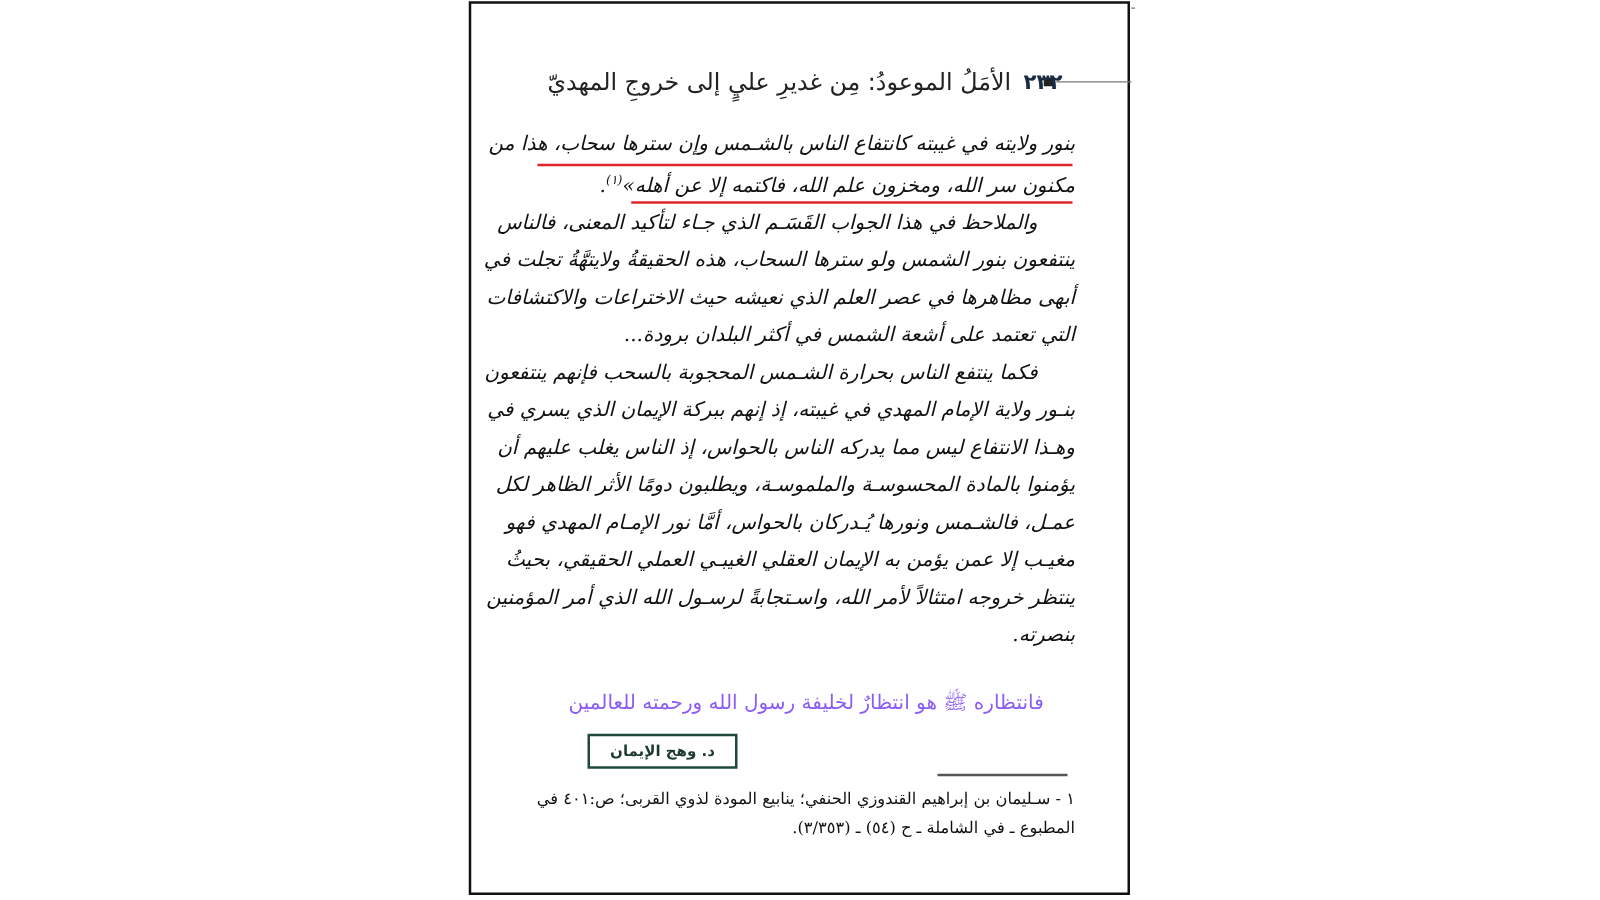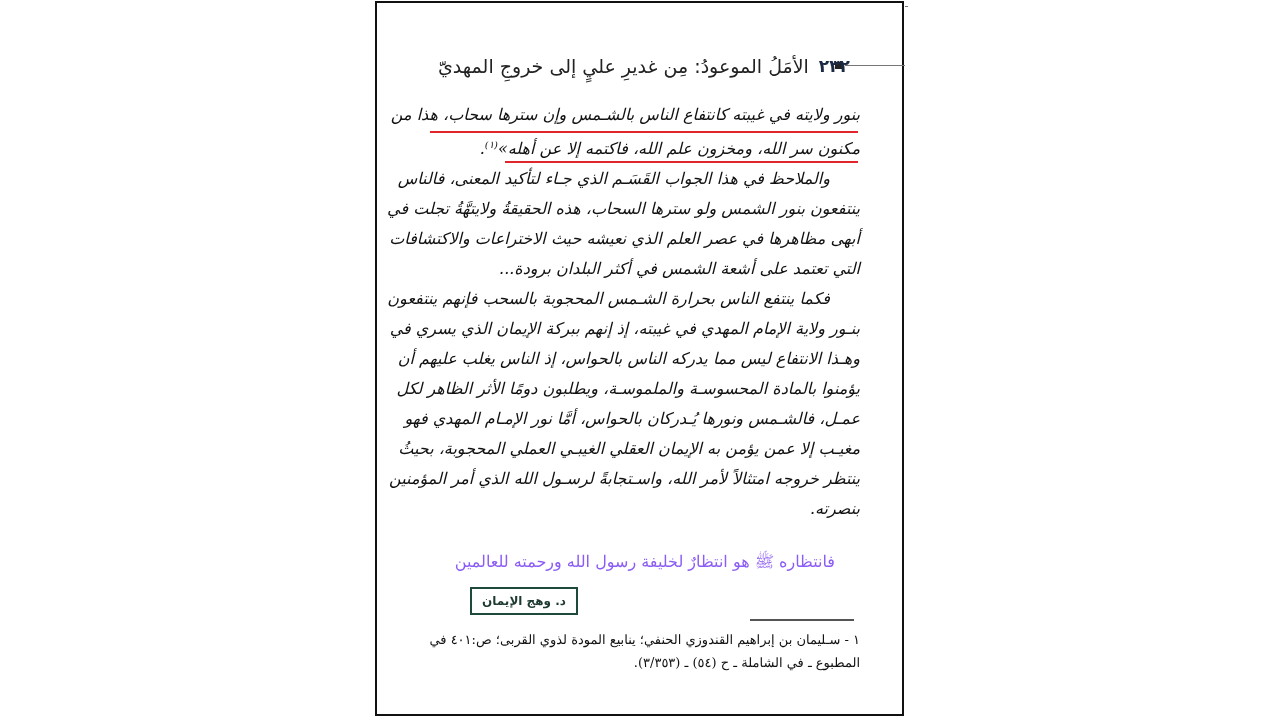--- a/index.html
+++ b/index.html
@@ -37,21 +37,21 @@
     .line { display: block; white-space: nowrap; text-align-last: justify; text-align: justify; font-style: italic; }
     .line.last { text-align-last: right; }
     .indent { padding-right: 30px; }
     .red-line { position: absolute; height: 1.5px; background: #e0262a; }
     .sup { font-size: 10px; vertical-align: super; }
     .closing {
       position: absolute; left: 420px; top: 552px; width: 415px; direction: rtl; text-align: right;
       font-size: 16px; color: #8b5cf6;
     }
     .signature {
-      position: absolute; left: 470px; top: 587px; width: 108px; height: 28px;
+      position: absolute; left: 470px; top: 587px; width: 120px; height: 28px;
       border: 2px solid #1d4a3a; box-sizing: border-box; direction: rtl;
       display: flex; align-items: center; justify-content: center;
       font-family: "DejaVu Sans", sans-serif; font-weight: bold; font-size: 12px; color: #1d3a30;
     }
     .footnote-rule {
       position: absolute; left: 750px; top: 619px; width: 104px; height: 1.5px; background: #555;
     }
     .footnotes {
       position: absolute; left: 420px; top: 628px; width: 440px; direction: rtl;
       font-size: 13px; line-height: 23px; color: #111;
@@ -79,21 +79,21 @@
   <span class="line last"><span>مكنون سر الله، ومخزون علم الله، فاكتمه إلا عن أهله»</span><span class="sup">(١)</span><span>.</span></span>
   <span class="line indent">والملاحظ في هذا الجواب القَسَـم الذي جـاء لتأكيد المعنى، فالناس</span>
   <span class="line">ينتفعون بنور الشمس ولو سترها السحاب، هذه الحقيقةُ ولايتهَّةُ تجلت في</span>
   <span class="line">أبهى مظاهرها في عصر العلم الذي نعيشه حيث الاختراعات والاكتشافات</span>
   <span class="line last">التي تعتمد على أشعة الشمس في أكثر البلدان برودة...</span>
   <span class="line indent">فكما ينتفع الناس بحرارة الشـمس المحجوبة بالسحب فإنهم ينتفعون</span>
   <span class="line">بنـور ولاية الإمام المهدي في غيبته، إذ إنهم ببركة الإيمان الذي يسري في</span>
   <span class="line">وهـذا الانتفاع ليس مما يدركه الناس بالحواس، إذ الناس يغلب عليهم أن</span>
   <span class="line">يؤمنوا بالمادة المحسوسـة والملموسـة، ويطلبون دومًا الأثر الظاهر لكل</span>
   <span class="line">عمـل، فالشـمس ونورها يُـدركان بالحواس، أمَّا نور الإمـام المهدي فهو</span>
-  <span class="line">مغيـب إلا عمن يؤمن به الإيمان العقلي الغيبـي العملي المحجوبة، بحيثُ</span>
+  <span class="line">مغيـب إلا عمن يؤمن به الإيمان العقلي الغيبـي العملي الحقيقي، بحيثُ</span>
   <span class="line">ينتظر خروجه امتثالاً لأمر الله، واسـتجابةً لرسـول الله الذي أمر المؤمنين</span>
   <span class="line last">بنصرته.</span>
 </div>
 
 <div class="closing">فانتظاره ﷺ هو انتظارٌ لخليفة رسول الله ورحمته للعالمين</div>
 
 <div class="signature">
   <span>د. وهج الإيمان</span>
 </div>
 

